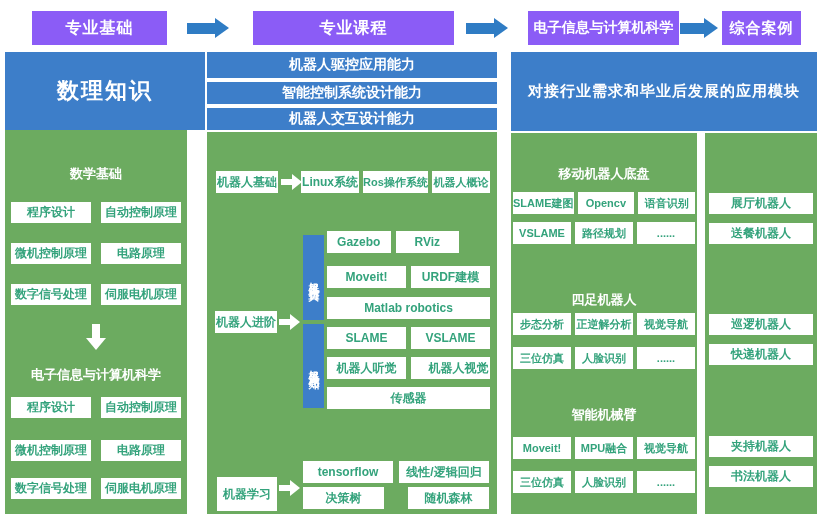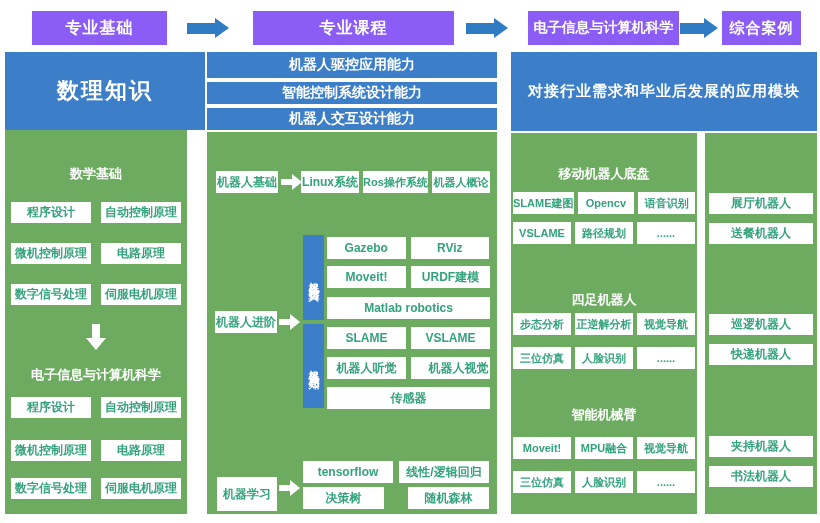--- a/index.html
+++ b/index.html
@@ -117,21 +117,21 @@
     </div>
 
     <div class="wbox abs" style="left:8px;top:259px;width:62px;height:22px;">机器人进阶</div>
     <div class="warrow abs" style="left:72px;top:262px;">
       <div class="shaft"></div>
       <div class="head"></div>
     </div>
     <div class="vbar abs" style="left:96px;top:183px;width:21px;height:85px;">机器人仿真</div>
     <div class="vbar abs" style="left:96px;top:272px;width:21px;height:84px;">机器人感知</div>
 
-    <div class="abs grid2s" style="left:120px;top:185px;width:162px;">
+    <div class="abs grid2s" style="left:120px;top:179px;width:132px;">
       <div class="wbox" style="height:22px;">Gazebo</div>
       <div class="wbox" style="height:22px;">RViz</div>
     </div>
     <div class="abs grid2s" style="left:120px;top:214px;width:163px;">
       <div class="wbox" style="height:22px;">Moveit!</div>
       <div class="wbox" style="height:22px;">URDF建模</div>
     </div>
     <div class="wbox abs" style="left:120px;top:245px;width:163px;height:22px;">Matlab robotics</div>
     <div class="abs grid2s" style="left:120px;top:275px;width:163px;">
       <div class="wbox" style="height:22px;">SLAME</div>

